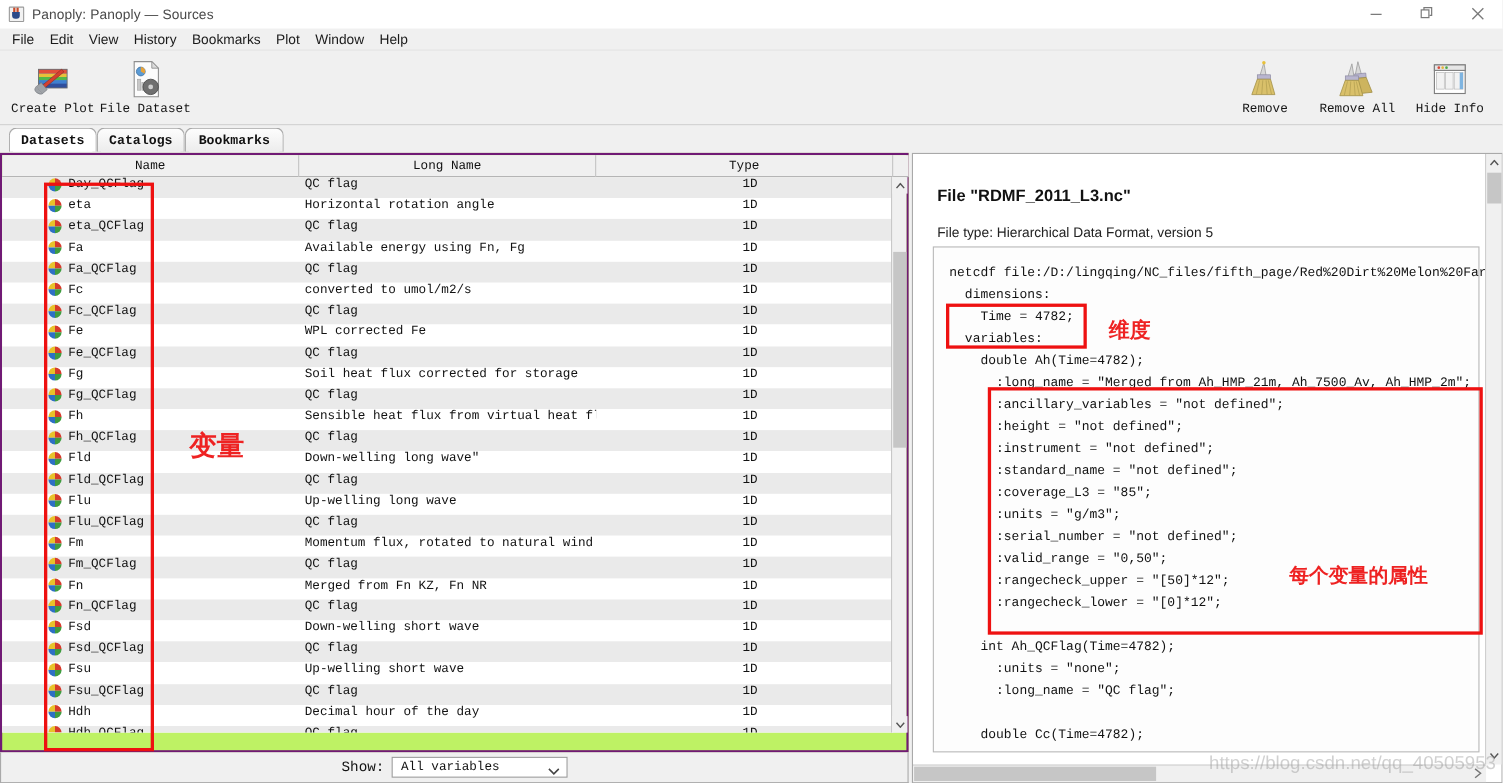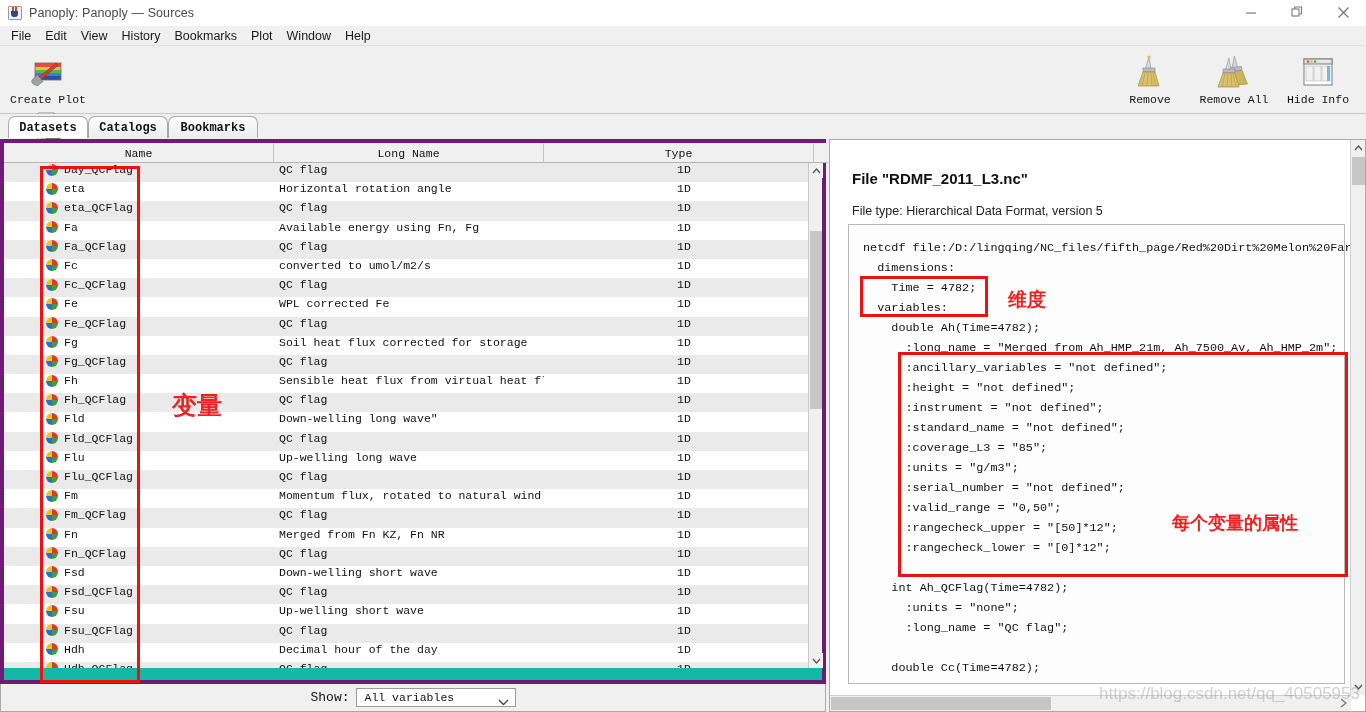--- a/index.html
+++ b/index.html
@@ -67,21 +67,21 @@
     padding: 1px 7px; cursor: default;
   }
 
   
   .toolbar {
     position: absolute; left: 0; top: 47px; width: 1366px; height: 67px;
     background: #f0f0f0;
     border-bottom: 1px solid #c8c8c8;
   }
   .tb-group-left {
-    position: absolute; left: 6px; top: 2px; display: flex; flex-direction: column;
+    position: absolute; left: 6px; top: 2px; display: flex;
   }
   .tb-group-right {
     position: absolute; right: 6px; top: 2px; display: flex;
   }
   .tb-btn {
     width: 84px; display: flex; flex-direction: column; align-items: center;
     padding-top: 3px; cursor: default;
   }
   .tb-btn .ic { height: 40px; display:flex; align-items:center; justify-content:center; }
   .tb-btn .lbl {
@@ -104,22 +104,22 @@
     border-right: 1px solid #a8a8a8;
     border-radius: 7px 7px 0 0;
     background: linear-gradient(#fdfdfd,#ececec);
     padding: 0 10px;
   }
   .tab.active { background: #ffffff; z-index: 3; }
 
   
   .left-pane {
     position: absolute; left: 0; top: 139px; width: 826px; height: 545px;
-    background: #14b8a6;
-    border: 4px solid #701a75;
+    background: #bef264;
+    border: 2px solid #701a75;
   }
   .table-header {
     position: absolute; left: 0; top: 0; width: 824px; height: 20px;
     display: flex; background: #f0f0f0;
     border-bottom: 1px solid #b5b5b5;
   }
   .th {
     display:flex; align-items:center; justify-content:center;
     font-family: "Liberation Mono", monospace;
     font-size: 11.5px; color: #111;

